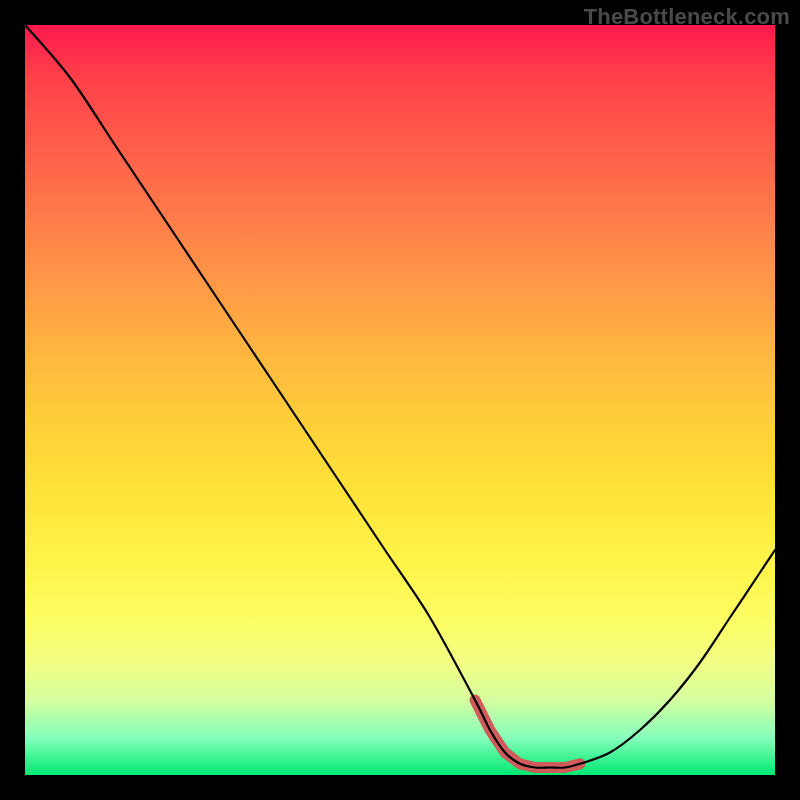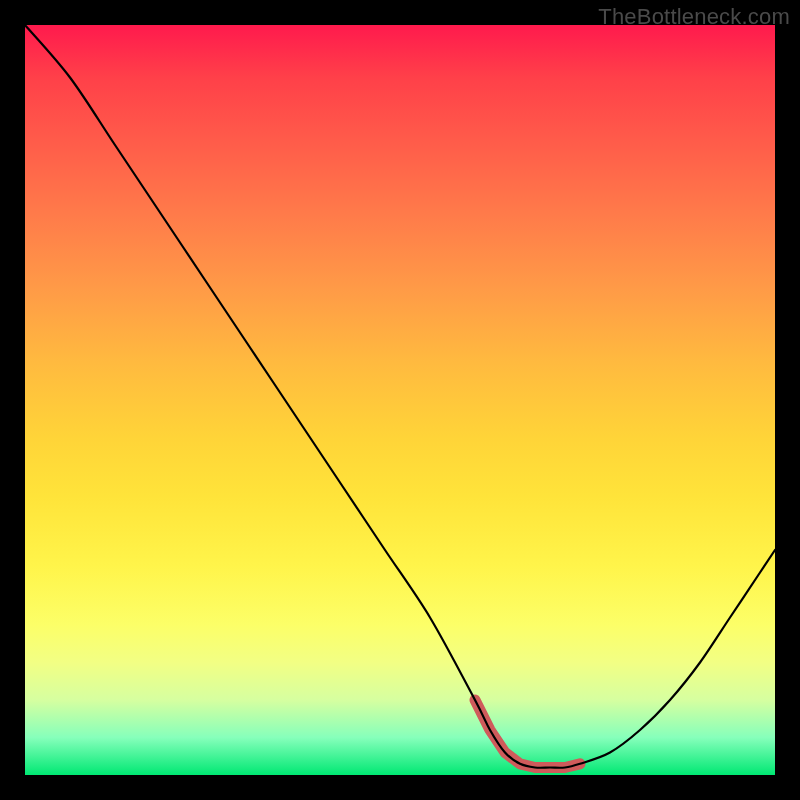--- a/index.html
+++ b/index.html
@@ -32,21 +32,21 @@
       #d6ffa0 90%,
       #86ffbb 95%,
       #00e873 100%);
   }
   .watermark {
     position: absolute;
     top: 4px;
     right: 10px;
     color: #4a4a4a;
     font-size: 22px;
-    font-weight: 400;
+    font-weight: 700;
     letter-spacing: 0.2px;
     z-index: 5;
     user-select: none;
   }
   svg.plot {
     position: absolute;
     left: 25px;
     top: 25px;
     width: 750px;
     height: 750px;

